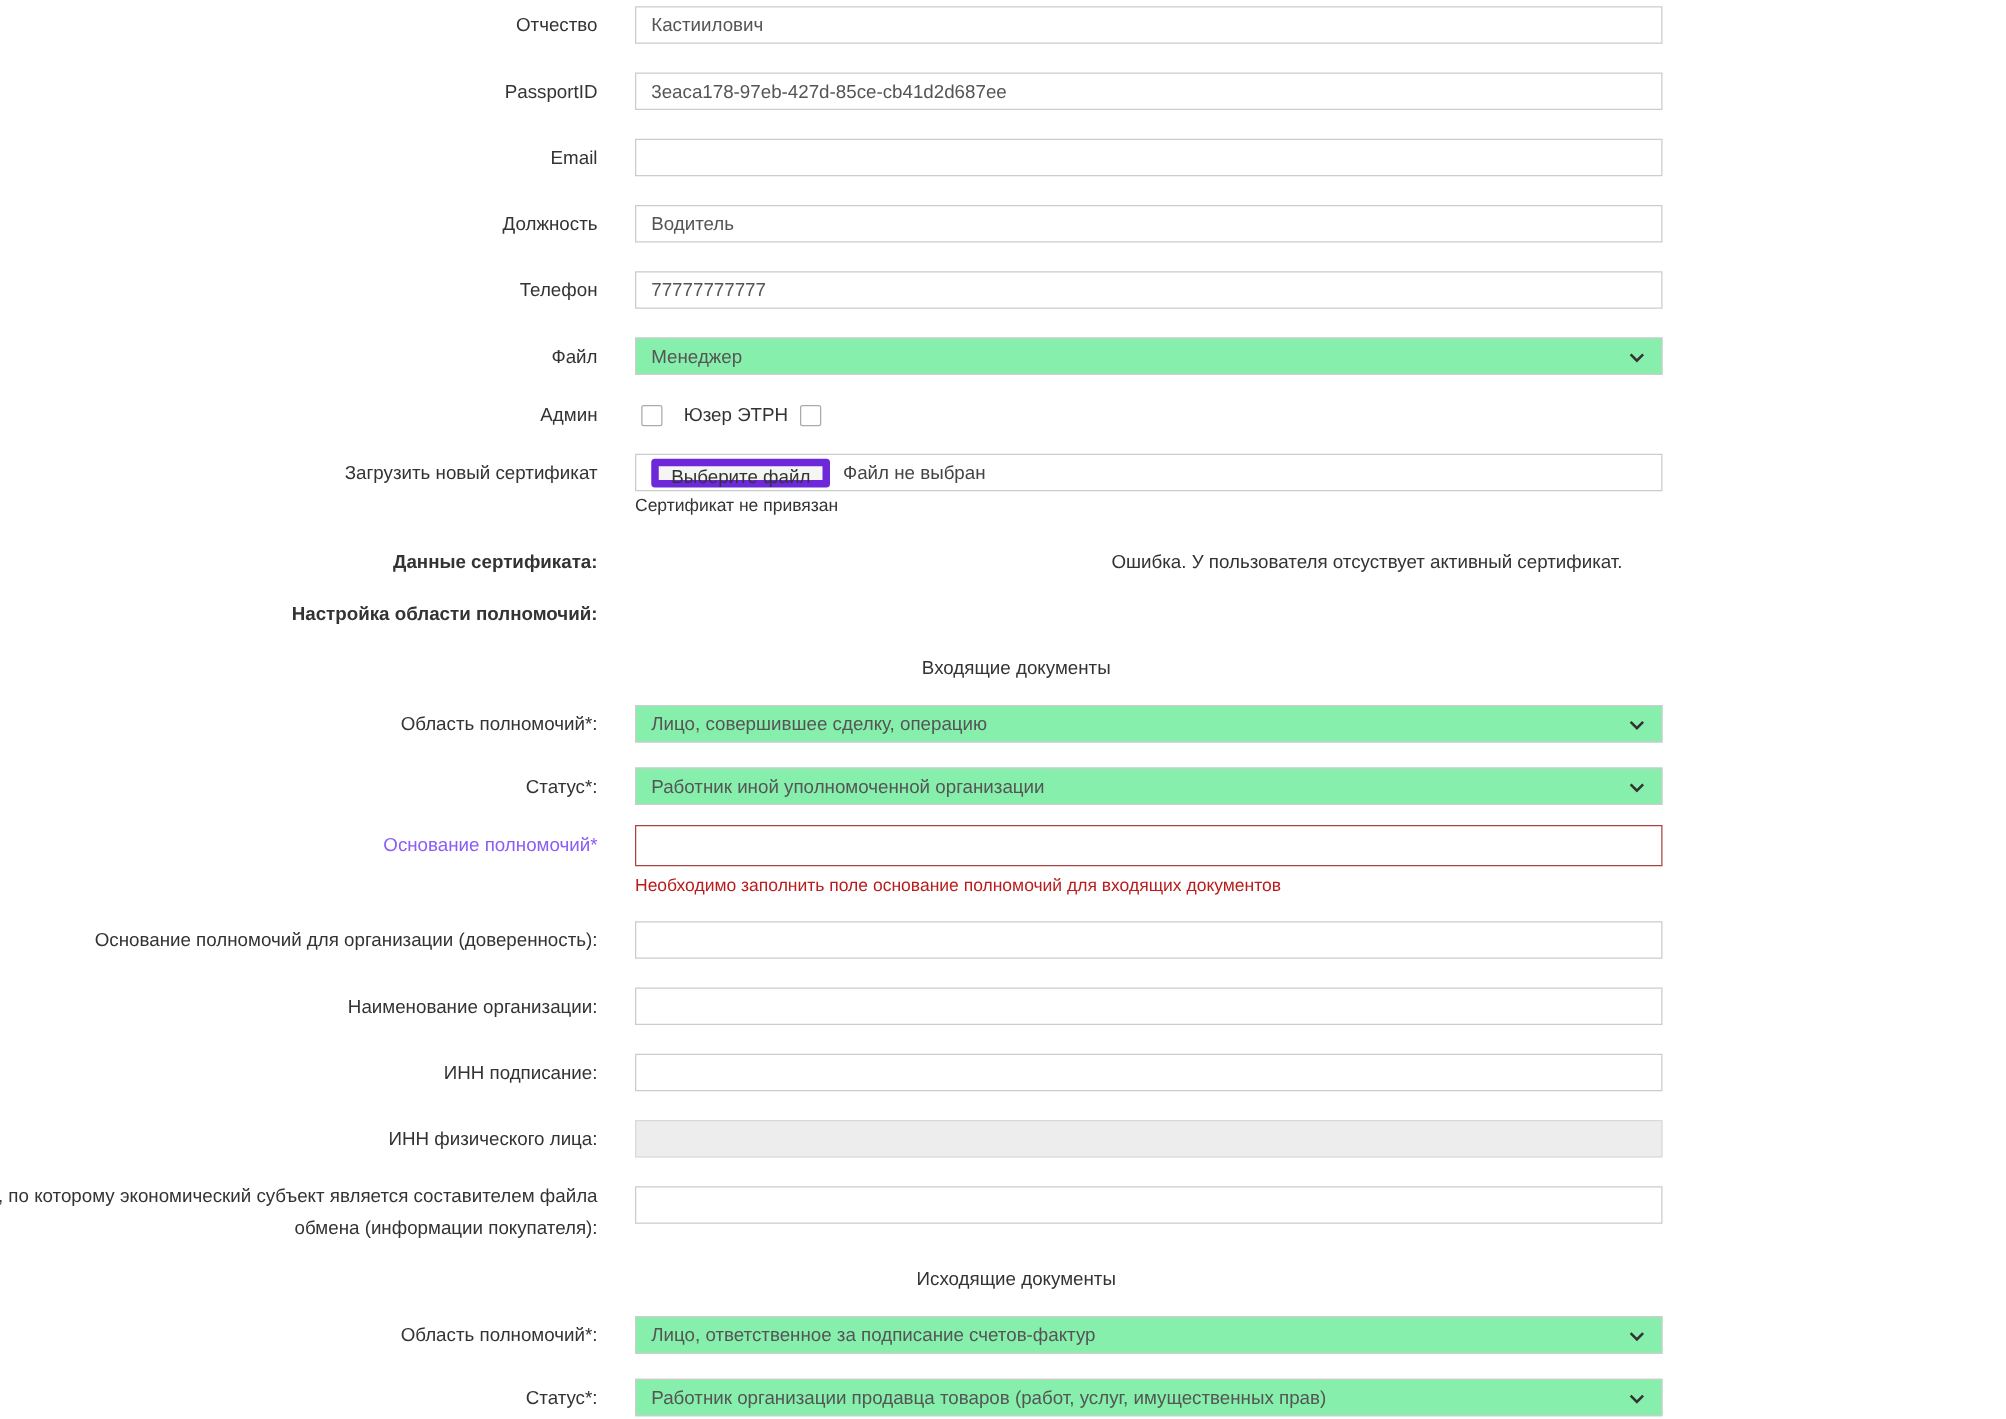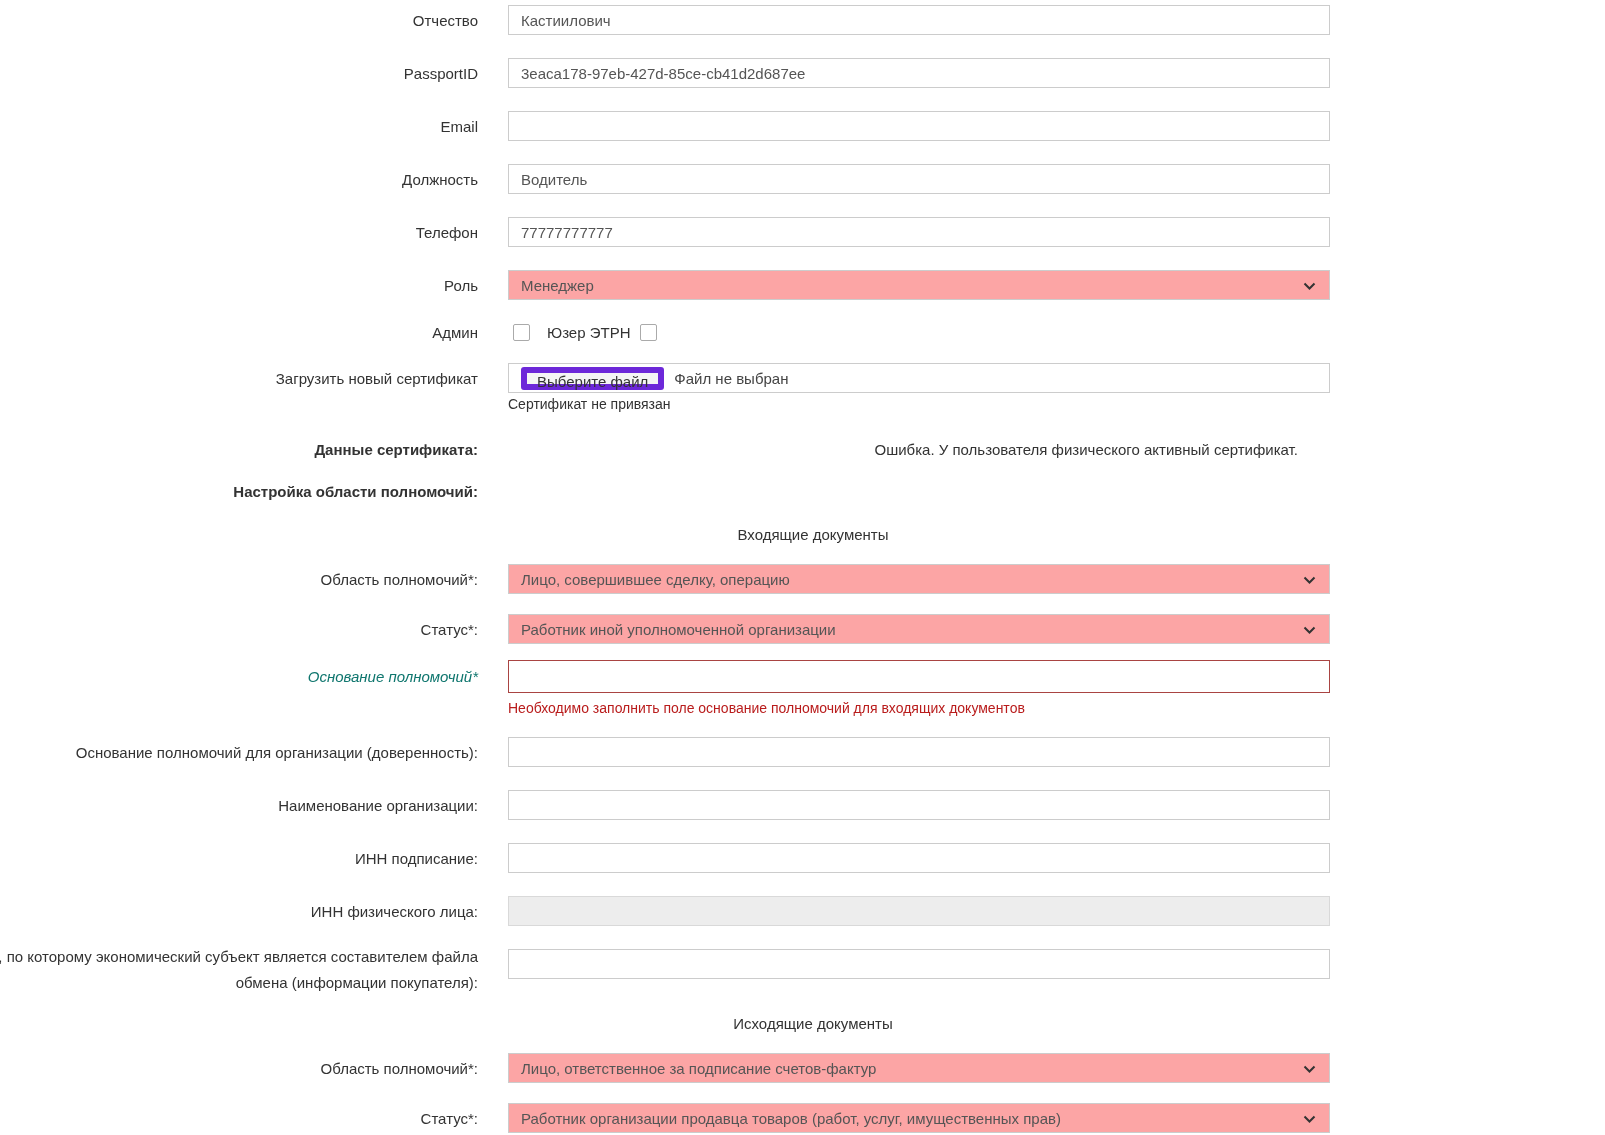--- a/index.html
+++ b/index.html
@@ -23,21 +23,21 @@
   .control-cell { margin-left: 30px; width: 822px; flex: none; position: relative; }
 
   .text-input {
     width: 100%; height: 30px; border: 1px solid #ccc; background: #fff;
     padding: 0 12px; font: inherit; color: #555; border-radius: 0; outline: none;
   }
   .text-input:disabled, .text-input.disabled { background: #ededed; border-color: #d9d9d9; }
   .text-input.invalid { border: 1px solid #a94442; height: 33px; }
 
   .select {
-    width: 100%; height: 30px; border: 1px solid #ccc; background: #fca5a5;
+    width: 100%; height: 30px; border: 1px solid #ccc; background: #86efac;
     display: flex; align-items: center; padding: 0 34px 0 12px; color: #555;
     cursor: default; position: relative;
   }
   .select .chev { position: absolute; right: 13px; top: 11px; }
 
   .checkbox {
     width: 17px; height: 17px; border: 1px solid #aaa; border-radius: 2px;
     background: #fff; flex: none;
   }
   .row-checkboxes { height: 18px; margin-bottom: 22px; }
@@ -66,21 +66,21 @@
 
   .section-heading {
     width: 1626px; text-align: center; color: #333;
     height: 18px; line-height: 18px;
   }
   .heading-incoming { margin-top: 26px; margin-bottom: 15px; }
   .heading-outgoing { margin-top: 36px; margin-bottom: 17px; }
 
   .row-select { margin-bottom: 18px; margin-top: 20px; }
   .row-invalid { margin-top: -2px; margin-bottom: 0; }
-  .lbl.invalid-lbl { color: #0f766e; font-style: italic; }
+  .lbl.invalid-lbl { color: #8b5cf6; }
   .error-row { display: flex; margin-top: 7px; margin-bottom: 20px; }
   .error-text { margin-left: 508px; font-size: 14px; line-height: 17px; color: #b91c1c; }
 
   .label-abs {
     position: absolute; right: 0; top: 50%; transform: translateY(-38%);
     text-align: right; white-space: nowrap; line-height: 26px; color: #333;
   }
 </style>
 </head>
 <body>
@@ -127,21 +127,21 @@
     <div class="label-cell">
         <span class="lbl">Телефон</span>
       </div>
     <div class="control-cell">
       <input type="text" class="text-input" value="77777777777" style="">
     </div>
   </div>
 
   <div class="form-row">
     <div class="label-cell">
-        <span class="lbl">Роль</span>
+        <span class="lbl">Файл</span>
       </div>
     <div class="control-cell">
       <div class="select">
         <span>Менеджер</span>
         <svg class="chev" width="13" height="8" viewBox="0 0 13 8">
             <path d="M1.5 1.5 L6.5 6.5 L11.5 1.5" fill="none" stroke="#333" stroke-width="2"></path>
           </svg>
       </div>
     </div>
   </div>
@@ -170,21 +170,21 @@
   </div>
   <div class="hint-row">
     <span class="hint-text">Сертификат не привязан</span>
   </div>
 
   <div class="form-row row-certdata">
     <div class="label-cell">
         <span class="lbl bold">Данные сертификата:</span>
       </div>
     <div class="control-cell">
-      <span>Ошибка. У пользователя физического активный сертификат.</span>
+      <span>Ошибка. У пользователя отсуствует активный сертификат.</span>
     </div>
   </div>
 
   <div class="form-row row-settings">
     <div class="label-cell">
         <span class="lbl bold">Настройка области полномочий:</span>
       </div>
     <div class="control-cell"></div>
   </div>
 

